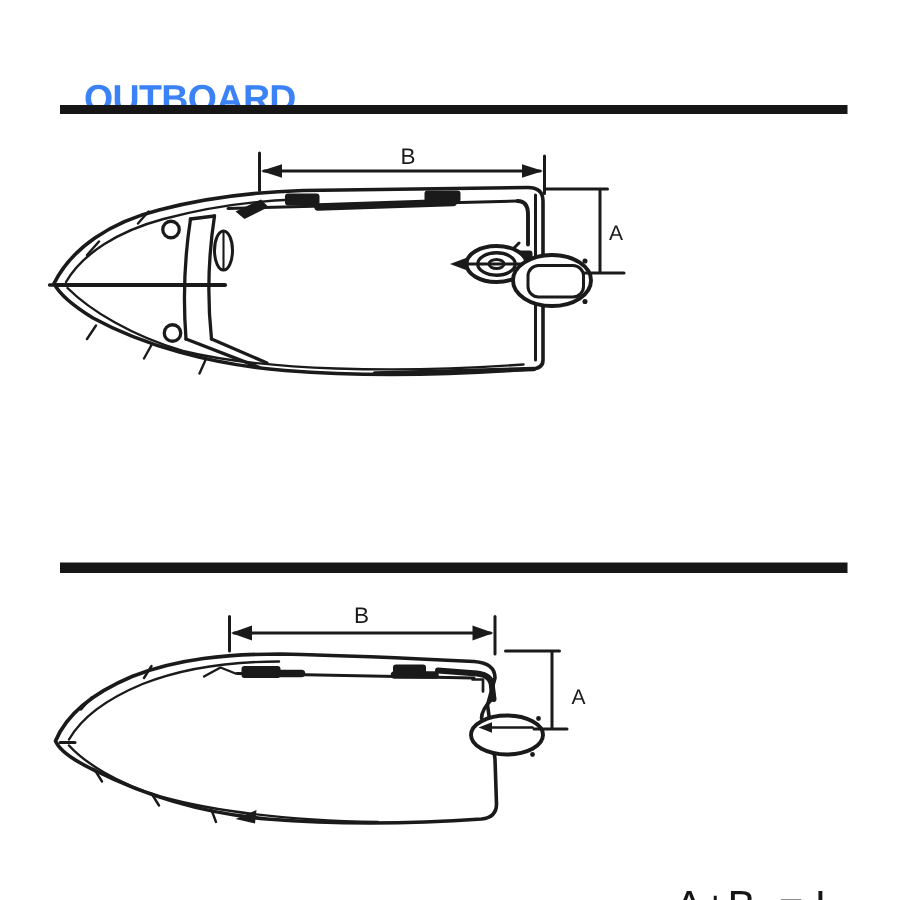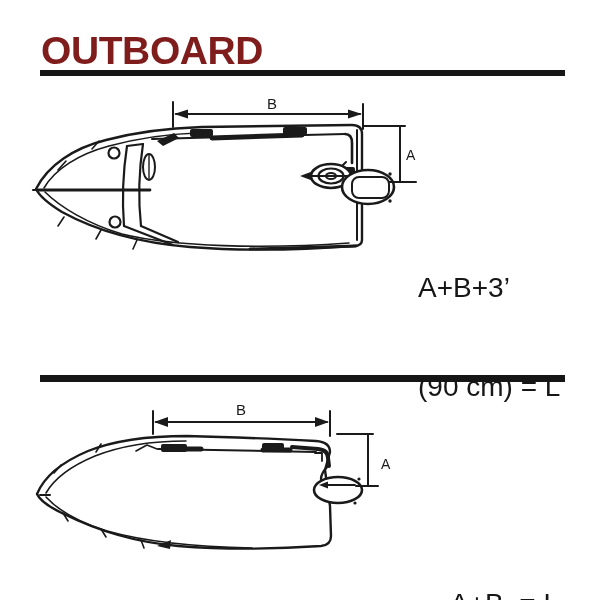--- a/index.html
+++ b/index.html
@@ -1,19 +1,19 @@
 <!DOCTYPE html>
 <html><head>
 <meta charset="utf-8">
 <style>
   html,body{margin:0;padding:0;background:#fff;}
   .page{position:relative;width:600px;height:600px;background:#ffffff;overflow:hidden;
         font-family:"Liberation Sans",sans-serif;color:#1a1a1a;}
-  .hd{position:absolute;left:40px;margin:1px;font-size:39px;line-height:34px;font-weight:bold;
-      letter-spacing:-0.4px;color:#7f1d1d;}
+  .hd{position:absolute;left:40px;margin:16px;font-size:25px;line-height:34px;font-weight:bold;
+      letter-spacing:-0.4px;color:#3b82f6;}
   .rule{position:absolute;left:40px;width:525px;height:6px;background:#161616;}
   .formula{position:absolute;font-size:28px;line-height:33px;color:#161616;white-space:pre;}
   svg{position:absolute;left:0;top:0;}
   .ln{stroke:#1a1a1a;fill:none;stroke-linecap:round;stroke-linejoin:round;}
   .fl{fill:#1a1a1a;stroke:none;}
   .wh{fill:#ffffff;stroke:#1a1a1a;stroke-linecap:round;stroke-linejoin:round;}
   svg text{font-family:"Liberation Sans",sans-serif;fill:#1a1a1a;}
 </style>
 </head>
 <body>
@@ -124,22 +124,18 @@
         <text x="381" y="469" font-size="14">A</text>
       </g>
     </g>
   </svg>
 
   <h1 class="hd" style="top:33px">OUTBOARD</h1>
   <div class="rule" style="top:70px"></div>
 
   <div class="rule" style="top:375px;height:7px"></div>
 
-  <div class="formula" style="left:418px;top:205px">
-    <div>A+B+3’</div>
-    <div>(90 cm) = L</div>
-  </div>
 
   <div class="formula" style="left:450px;top:521px">
     <div>A+B  = L</div>
   </div>
 
 </div>
 
 </body></html>

